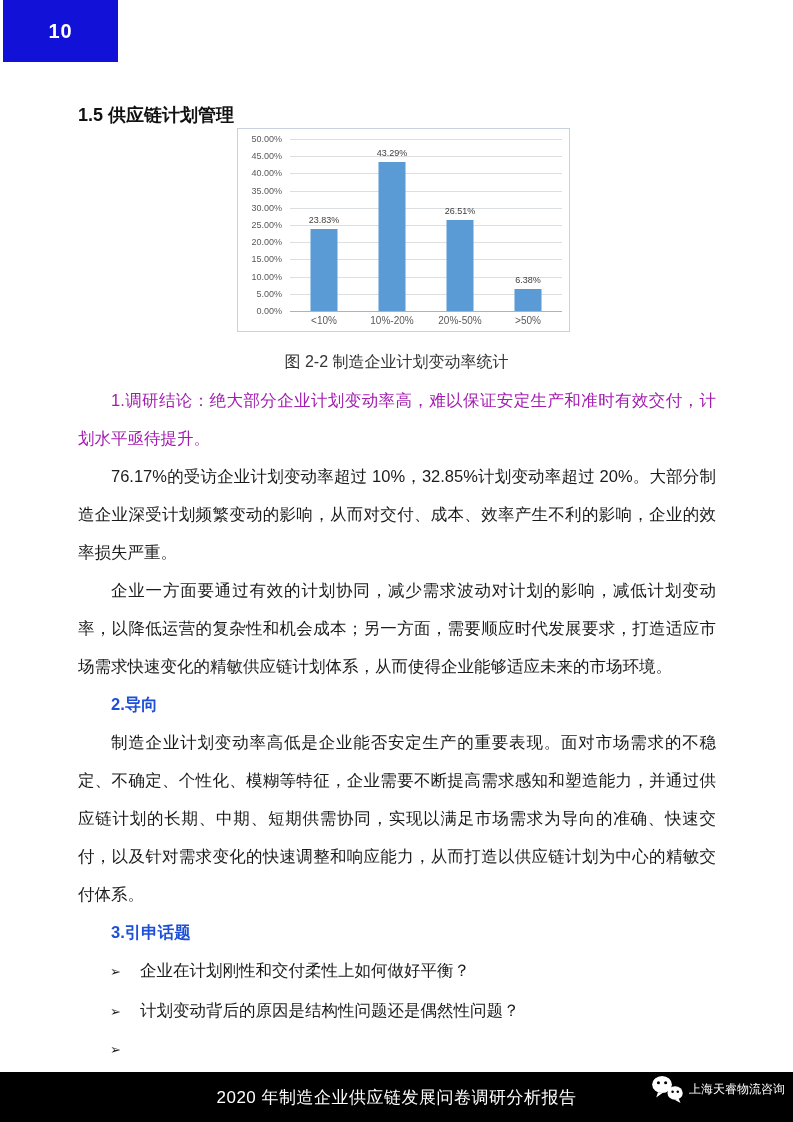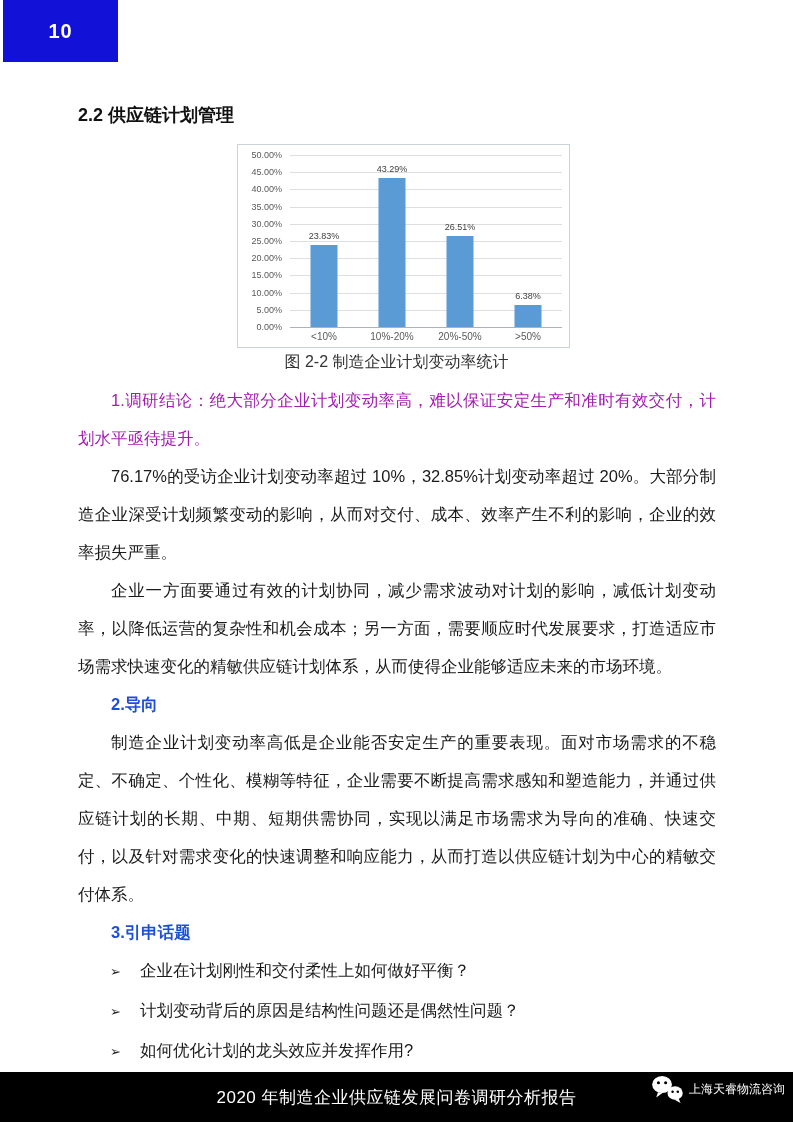--- a/index.html
+++ b/index.html
@@ -11,21 +11,21 @@
   .page-number-box{
     position:absolute;left:3px;top:0;width:115px;height:62px;
     background:#1111d8;color:#ffffff;display:flex;align-items:center;justify-content:center;
     font-size:20px;font-weight:bold;letter-spacing:1px;
   }
   .section-heading{
     position:absolute;left:78px;top:88px;font-size:18px;font-weight:bold;color:#111;
   }
   
   .chart-card{
-    position:absolute;left:237px;top:144px;width:333px;height:204px;
+    position:absolute;left:237px;top:128px;width:333px;height:204px;
     background:#ffffff;border:1px solid #c9d2da;box-sizing:border-box;
   }
   .chart-y-axis{position:absolute;left:2px;top:10px;width:44px;height:172px;}
   .chart-y-axis span{
     position:absolute;right:2px;width:42px;text-align:right;
     font-size:9px;color:#595959;line-height:11px;
   }
   .chart-plot{
     position:absolute;left:52px;top:10px;width:272px;height:172px;
     border-bottom:1px solid #aab4bc;
@@ -76,21 +76,21 @@
   }
   .wechat-icon{display:inline-block;width:36px;height:30px;}
 </style>
 </head>
 <body>
 
 <div class="page-number-box">
   <span>10</span>
 </div>
 
-<h2 class="section-heading">2.2 供应链计划管理</h2>
+<h2 class="section-heading">1.5 供应链计划管理</h2>
 
 <div class="chart-card">
   <div class="chart-y-axis">
       <span style="top: -5px;">50.00%</span>
       <span style="top: 12.2px;">45.00%</span>
       <span style="top: 29.4px;">40.00%</span>
       <span style="top: 46.6px;">35.00%</span>
       <span style="top: 63.8px;">30.00%</span>
       <span style="top: 81px;">25.00%</span>
       <span style="top: 98.2px;">20.00%</span>
@@ -138,21 +138,20 @@
     <li class="bullet-item">
       <span class="bullet-marker">➢</span>
       <span class="bullet-text">企业在计划刚性和交付柔性上如何做好平衡？</span>
     </li>
     <li class="bullet-item">
       <span class="bullet-marker">➢</span>
       <span class="bullet-text">计划变动背后的原因是结构性问题还是偶然性问题？</span>
     </li>
     <li class="bullet-item">
       <span class="bullet-marker">➢</span>
-      <span class="bullet-text">如何优化计划的龙头效应并发挥作用?</span>
     </li>
   </ul>
 </div>
 
 <div class="footer-bar">
   <div class="footer-title">2020 年制造企业供应链发展问卷调研分析报告</div>
   <div class="footer-brand">
     <span class="wechat-icon">
       <svg viewBox="0 0 40 33" width="36" height="30" aria-hidden="true">
         <ellipse cx="14.5" cy="11.5" rx="11" ry="9.5" fill="#ffffff"></ellipse>

